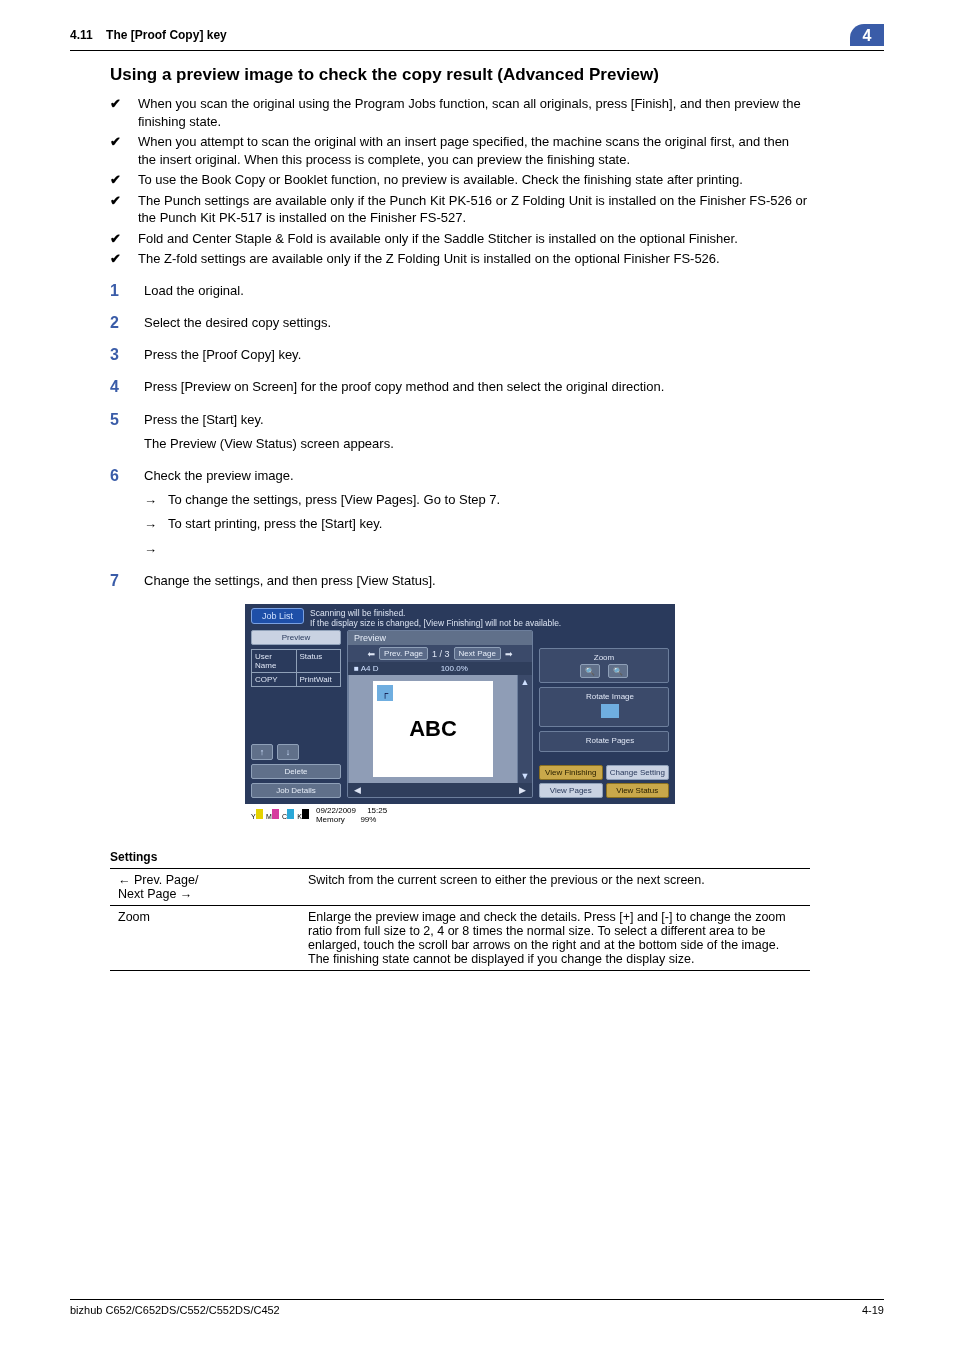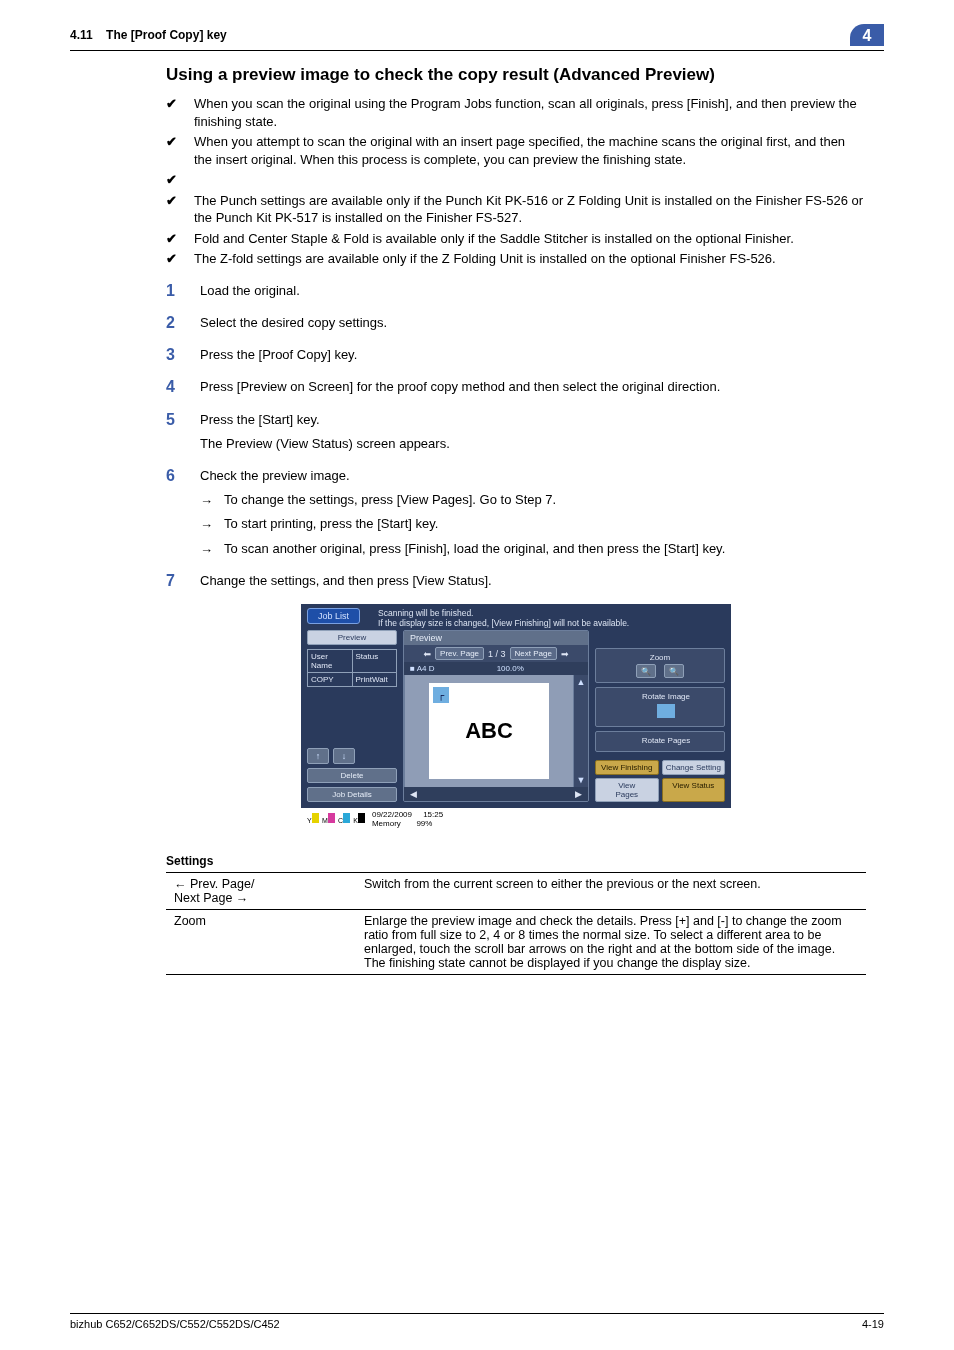--- a/index.html
+++ b/index.html
@@ -27,21 +27,21 @@
     background: #3a5ca8;
     color: #fff;
     font-weight: bold;
     font-size: 16px;
     display: flex;
     align-items: flex-end;
     justify-content: center;
     border-top-left-radius: 14px;
     padding-bottom: 1px;
   }
-  .content { margin-left: 96px; width: 700px; }
+  .content { margin-left: 40px; width: 700px; }
   .h2 {
     font-size: 17px;
     font-weight: bold;
     margin-bottom: 10px;
   }
   .para { font-size: 13px; margin-bottom: 12px; line-height: 1.35; }
   ul.checklist { list-style: none; margin-bottom: 14px; }
   ul.checklist li {
     display: flex;
     gap: 14px;
@@ -69,21 +69,21 @@
   .arrow-line .arrow { flex: 0 0 14px; }
   .shot-wrap { text-align: center; margin: 12px 0 24px 0; }
   .shot {
     display: inline-block;
     width: 430px;
     background: #2a3a5c;
     color: #dfe6f5;
     font-size: 9px;
     text-align: left;
   }
-  .shot-top { display: flex; padding: 4px 6px 2px 6px; gap: 18px; align-items: flex-start; }
+  .shot-top { display: flex; padding: 4px 6px 2px 6px; gap: 6px; align-items: flex-start; }
   .btn-job {
     background: #1e4fa8; border: 1px solid #7aa0e0; border-radius: 3px;
     color: #cfe0ff; padding: 2px 10px; font-size: 9px;
   }
   .shot-msg { font-size: 8.5px; line-height: 1.2; color: #dce4f2; }
   .shot-main { display: flex; padding: 0 6px 6px 6px; gap: 6px; }
   .shot-left { flex: 0 0 90px; display: flex; flex-direction: column; gap: 4px; }
   .btn-flat {
     background: #60708a; border: 1px solid #8fa0b8; border-radius: 2px;
     color: #e5ecf7; padding: 2px 4px; font-size: 8px; text-align: center;
@@ -113,21 +113,21 @@
   .pv-bottom-bar { display:flex; justify-content:space-between; padding:2px 6px; background:#2f3e5c;}
   .shot-right { flex: 0 0 130px; display:flex; flex-direction:column; gap:4px; padding-top:18px;}
   .zoom-box { background:#3b4a6a; border:1px solid #6c7e9c; border-radius:2px; padding:4px; text-align:center; font-size:8px; color:#dfe6f5;}
   .zoom-icons { display:flex; justify-content:center; gap:8px; margin-top:2px;}
   .zicon { width:20px; height:14px; background:#60708a; border:1px solid #8fa0b8; border-radius:2px; display:flex; align-items:center; justify-content:center; font-size:8px;}
   .rot-box { background:#3b4a6a; border:1px solid #6c7e9c; border-radius:2px; padding:4px 4px 6px 16px; text-align:center; font-size:8px; color:#dfe6f5;}
   .rot-box .icon-sm { display:inline-block; width:18px; height:14px; background:#6faee0; margin-top:3px;}
   .btn-grid { display:grid; grid-template-columns:1fr 1fr; gap:3px; margin-top:auto;}
   .btn-vf { background:#c9a84a; color:#2a2000; border:1px solid #8a7020; border-radius:2px; padding:2px 2px; font-size:8px; text-align:center;}
   .btn-cs { background:#c9d2e2; color:#2a3a5c; border:1px solid #8fa0b8; border-radius:2px; padding:2px 2px; font-size:8px; text-align:center;}
-  .btn-vp { background:#c9d2e2; color:#2a3a5c; border:1px solid #8fa0b8; border-radius:2px; padding:2px 14px; font-size:8px; text-align:center;}
+  .btn-vp { background:#c9d2e2; color:#2a3a5c; border:1px solid #8fa0b8; border-radius:2px; padding:2px 2px; font-size:8px; text-align:center;}
   .btn-vs { background:#c9a84a; color:#2a2000; border:1px solid #8a7020; border-radius:2px; padding:2px 2px; font-size:8px; text-align:center;}
   .shot-status { background:#fff; color:#000; display:flex; align-items:center; font-size:8px; padding:2px 6px; gap:6px;}
   .toner { display:inline-block; width:7px; height:10px; margin-right:1px;}
   .ty { background:#e5d200; } .tm { background:#d63a9e; } .tc { background:#2aa8d8; } .tk { background:#000; }
   .tonerwrap span.l { font-size:7px; }
   .settings-title { font-size: 12px; font-weight: bold; margin-bottom: 4px; }
   table.settings {
     border-collapse: collapse;
     width: 100%;
     font-size: 12.5px;
@@ -135,21 +135,21 @@
   table.settings th, table.settings td {
     border-top: 1px solid #000;
     border-bottom: 1px solid #000;
     padding: 4px 8px;
     vertical-align: top;
     text-align: left;
   }
   table.settings td.c1 { width: 190px; }
   .footer {
     position: absolute;
-    bottom: 20px;
+    bottom: 34px;
     left: 70px; right: 70px;
     border-top: 1px solid #000;
     padding-top: 4px;
     display: flex;
     justify-content: space-between;
     font-size: 11px;
   }
 </style>
 </head>
 <body>
@@ -170,20 +170,21 @@
     <li>
         <span class="check">✔</span>
         <span>When you scan the original using the Program Jobs function, scan all originals, press [Finish], and then preview the finishing state.</span>
       </li>
     <li>
         <span class="check">✔</span>
         <span>When you attempt to scan the original with an insert page specified, the machine scans the original first, and then the insert original. When this process is complete, you can preview the finishing state.</span>
       </li>
     <li>
         <span class="check">✔</span>
+        <span>To use the Book Copy or Booklet function, no preview is available. Check the finishing state after printing.</span>
       </li>
     <li>
         <span class="check">✔</span>
         <span>The Punch settings are available only if the Punch Kit PK-516 or Z Folding Unit is installed on the Finisher FS-526 or the Punch Kit PK-517 is installed on the Finisher FS-527.</span>
       </li>
     <li>
         <span class="check">✔</span>
         <span>Fold and Center Staple &amp; Fold is available only if the Saddle Stitcher is installed on the optional Finisher.</span>
       </li>
     <li>
@@ -223,21 +224,20 @@
         <div class="arrow-line">
             <span class="arrow">→</span>
             <span>To change the settings, press [View Pages]. Go to Step 7.</span>
           </div>
         <div class="arrow-line">
             <span class="arrow">→</span>
             <span>To start printing, press the [Start] key.</span>
           </div>
         <div class="arrow-line">
             <span class="arrow">→</span>
-            <span>To scan another original, press [Finish], load the original, and then press the [Start] key.</span>
           </div>
       </div>
     </li>
     <li>
       <span class="stepnum">7</span>
       <div class="stepbody">Change the settings, and then press [View Status].</div>
     </li>
   </ol>
 
   <div class="shot-wrap">

